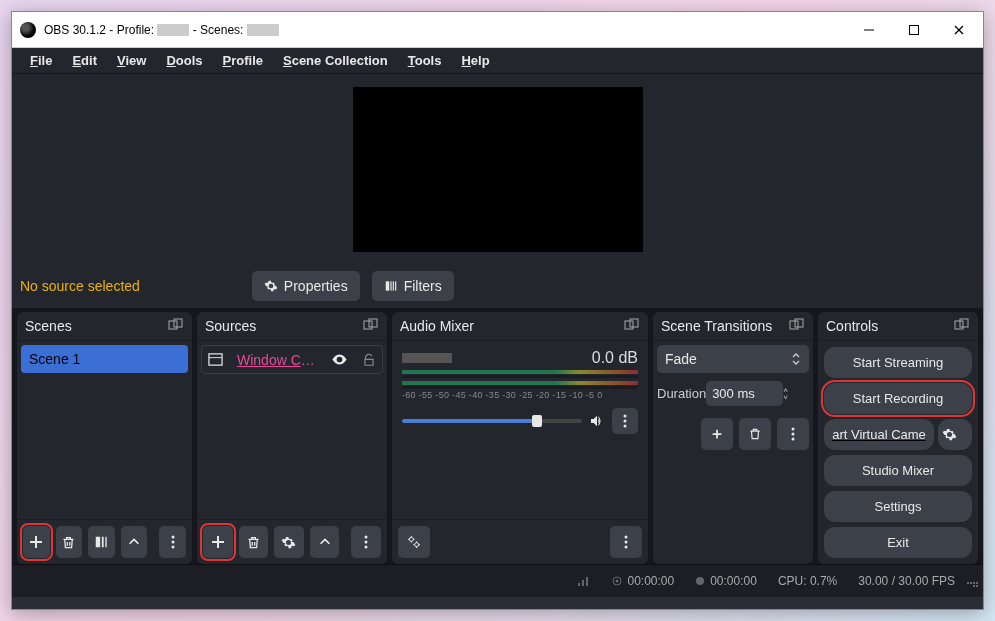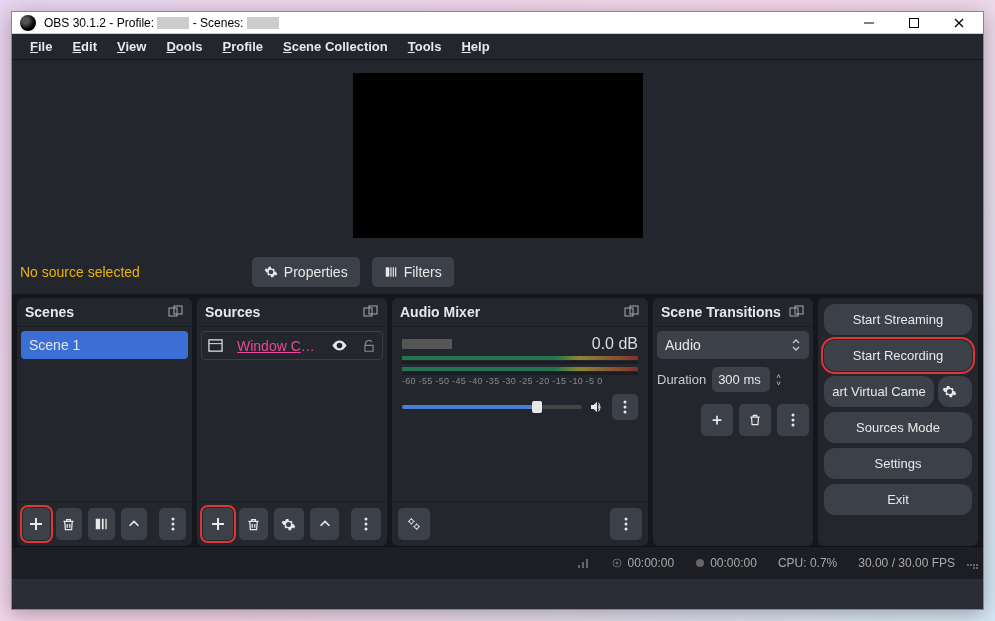--- a/index.html
+++ b/index.html
@@ -10,21 +10,21 @@
   position: relative;
 }
 .window {
   width: 100%; height: 100%;
   background: #2a2d35;
   border: 1px solid #888;
   display: flex; flex-direction: column;
   box-shadow: 0 4px 20px rgba(0,0,0,0.3);
 }
 .titlebar {
-  height: 22px; background: #fff; color: #000;
+  height: 36px; background: #fff; color: #000;
   display: flex; align-items: center; padding: 0 2px 0 8px;
   border-bottom: 1px solid #ccc;
 }
 .titlebar .logo {
   width: 16px; height: 16px; border-radius: 50%;
   background: radial-gradient(circle at 35% 35%, #555 20%, #000 60%);
   margin-right: 8px; flex-shrink: 0;
 }
 .titlebar .title { font-size: 12px; flex: 0 0 auto; }
 .titlebar .title .redact { display: inline-block; width: 32px; height: 12px; background: #ccc; vertical-align: middle; }
@@ -62,28 +62,28 @@
 .dock {
   background: #23262d; border-radius: 6px; display: flex; flex-direction: column;
   min-width: 0;
 }
 .dock.scenes { width: 175px; }
 .dock.sources { width: 190px; }
 .dock.audio { flex: 1; }
 .dock.trans { width: 160px; }
 .dock.controls { width: 160px; }
 .dock-hdr {
-  display: flex; align-items: center; justify-content: space-between;
-  padding: 6px 8px; color: #e8e8e8; font-size: 14px; font-weight: 700;
+  display: flex; align-items: flex-start; justify-content: space-between;
+  padding: 6px 8px; color: #e8e8e8; font-size: 14px; font-weight: 400;
   border-bottom: 1px solid #1a1c22;
 }
 .dock-hdr .popicon { width: 16px; height: 14px; opacity: 0.8; }
 .dock-body { flex: 1; padding: 4px; display: flex; flex-direction: column; gap: 4px; overflow: hidden; }
 .scene-item {
-  background: #3b6fd6; color: #e5e5e5; border-radius: 4px; padding: 6px 8px; font-size: 14px;
+  background: #3b6fd6; color: #000000; border-radius: 4px; padding: 6px 8px; font-size: 14px;
 }
 .src-item {
   display: flex; align-items: center; gap: 14px; padding: 5px 6px; border-radius: 4px;
   color: #ec4899; font-size: 14px; border: 1px solid #3a3d45; text-decoration: underline;
 }
 .src-item .srclabel { flex: 1; white-space: nowrap; overflow: hidden; text-overflow: ellipsis; }
 .dock-footer {
   display: flex; gap: 6px; padding: 6px; border-top: 1px solid #1a1c22; align-items: center;
 }
 .iconbtn {
@@ -101,32 +101,32 @@
 }
 .meter2 { height: 3px; background: #1a1c22; margin-top: 1px; }
 .ticks { font-size: 9px; color: #888; letter-spacing: 0.3px; margin-top: 1px; white-space: nowrap; overflow: hidden; }
 .slider-row { display: flex; align-items: center; gap: 6px; margin-top: 8px; }
 .vol-slider { flex: 1; height: 4px; background: linear-gradient(to right,#4a7dd8 0%,#4a7dd8 78%,#444 78%); border-radius: 2px; position: relative; }
 .vol-slider::after { content:""; position:absolute; right:22%; top:-4px; width:10px; height:12px; background:#e8e8e8; border-radius:2px; }
 .trans-select {
   display: flex; align-items: center; justify-content: space-between;
   background: #3c4048; border-radius: 5px; padding: 6px 8px; color: #e8e8e8; font-size: 14px;
 }
-.dur-row { display: flex; align-items: center; gap: 6px; font-size: 13px; color: #ccc; }
-.dur-input { background: #3c4048; border: none; border-radius: 5px; padding: 5px 6px; color: #e8e8e8; width: 58px; font-size: 13px; }
+.dur-row { display: flex; align-items: center; font-size: 13px; color: #ccc; }
+.dur-input { background: #3c4048; border: none; border-radius: 5px; padding: 5px 6px; color: #e8e8e8; width: 77px; font-size: 13px; }
 .spin { display: flex; flex-direction: column; gap: 0; }
 .spin span { font-size: 8px; color: #ccc; line-height: 7px; cursor: pointer; }
 .trans-btns { display: flex; gap: 6px; margin-top: 4px; justify-content: flex-end; }
 .ctrl-btn {
   background: #3c4048; color: #e8e8e8; border: none; border-radius: 11px;
   padding: 8px 4px; font-size: 13px; cursor: pointer; text-align: center;
   white-space: nowrap; overflow: hidden;
 }
 .ctrl-btn.hi { outline: 2.5px solid #e03535; outline-offset: 1px; }
-.ctrl-row { display: flex; gap: 4px; }
+.ctrl-row { display: flex; gap: 4px; text-decoration: underline; }
 .ctrl-row .ctrl-btn { flex: 1; }
 .ctrl-row .gear { width: 34px; flex: 0 0 34px; }
 .statusbar {
   height: 26px; background: #1c1e24; color: #aaa; font-size: 12px;
   display: flex; align-items: center; justify-content: flex-end; gap: 0; padding: 16px 4px;
   border-top: 1px solid #0f1014;
 }
 .statusbar .cell { padding: 0 10px; border-left: 1px solid #2a2d35; display: flex; align-items: center; gap: 5px; height: 100%; }
 .statusbar .cell:first-child { border-left: none; }
 .grip { width: 14px; height: 14px; display: flex; flex-wrap: wrap; align-content: flex-end; justify-content: flex-end; gap: 1px; padding: 1px; }
@@ -355,21 +355,21 @@
     <div class="dock trans">
       <div class="dock-hdr">
         <span>Scene Transitions</span>
         <svg class="popicon" viewBox="0 0 16 14">
             <rect x="1" y="3" width="8" height="8" fill="none" stroke="#ccc"></rect>
             <rect x="6" y="1" width="8" height="8" fill="none" stroke="#ccc"></rect>
           </svg>
       </div>
       <div class="dock-body" style="gap:8px">
         <div class="trans-select">
-          <span>Audio</span>
+          <span>Fade</span>
           <svg width="10" height="14" viewBox="0 0 10 14">
               <path d="M2 5l3-3 3 3M2 9l3 3 3-3" fill="none" stroke="#ccc" stroke-width="1.3"></path>
             </svg>
         </div>
         <div class="dur-row">
           <span>Duration</span>
           <input class="dur-input" value="300 ms" style="">
           <div class="spin">
               <span>˄</span>
               <span>˅</span>
@@ -391,32 +391,39 @@
                 <circle cx="2" cy="2" r="1.5" fill="#e8e8e8"></circle>
                 <circle cx="2" cy="7" r="1.5" fill="#e8e8e8"></circle>
                 <circle cx="2" cy="12" r="1.5" fill="#e8e8e8"></circle>
               </svg>
             </button>
         </div>
       </div>
     </div>
 
     <div class="dock controls">
+      <div class="dock-hdr">
+        <span>Controls</span>
+        <svg class="popicon" viewBox="0 0 16 14">
+            <rect x="1" y="3" width="8" height="8" fill="none" stroke="#ccc"></rect>
+            <rect x="6" y="1" width="8" height="8" fill="none" stroke="#ccc"></rect>
+          </svg>
+      </div>
       <div class="dock-body" style="gap:5px; padding:6px">
         <button class="ctrl-btn">Start Streaming</button>
         <button class="ctrl-btn hi">Start Recording</button>
         <div class="ctrl-row">
           <button class="ctrl-btn">art Virtual Came</button>
           <button class="ctrl-btn gear">
               <svg width="15" height="15" viewBox="0 0 24 24">
                 <path fill="#e8e8e8" d="M12 8a4 4 0 100 8 4 4 0 000-8zm9 4a7 7 0 01-.1 1.2l2 1.6-2 3.4-2.4-1a7 7 0 01-2 1.2l-.4 2.6h-4l-.4-2.6a7 7 0 01-2-1.2l-2.4 1-2-3.4 2-1.6A7 7 0 013 12a7 7 0 01.1-1.2l-2-1.6 2-3.4 2.4 1a7 7 0 012-1.2L7.9 3h4l.4 2.6a7 7 0 012 1.2l2.4-1 2 3.4-2 1.6A7 7 0 0121 12z"></path>
               </svg>
             </button>
         </div>
-        <button class="ctrl-btn">Sources Mode</button>
+        <button class="ctrl-btn">Studio Mixer</button>
         <button class="ctrl-btn">Settings</button>
         <button class="ctrl-btn">Exit</button>
       </div>
     </div>
 
   </div>
 
   <div class="statusbar">
     <div class="cell">
       <svg width="14" height="12" viewBox="0 0 14 12">

